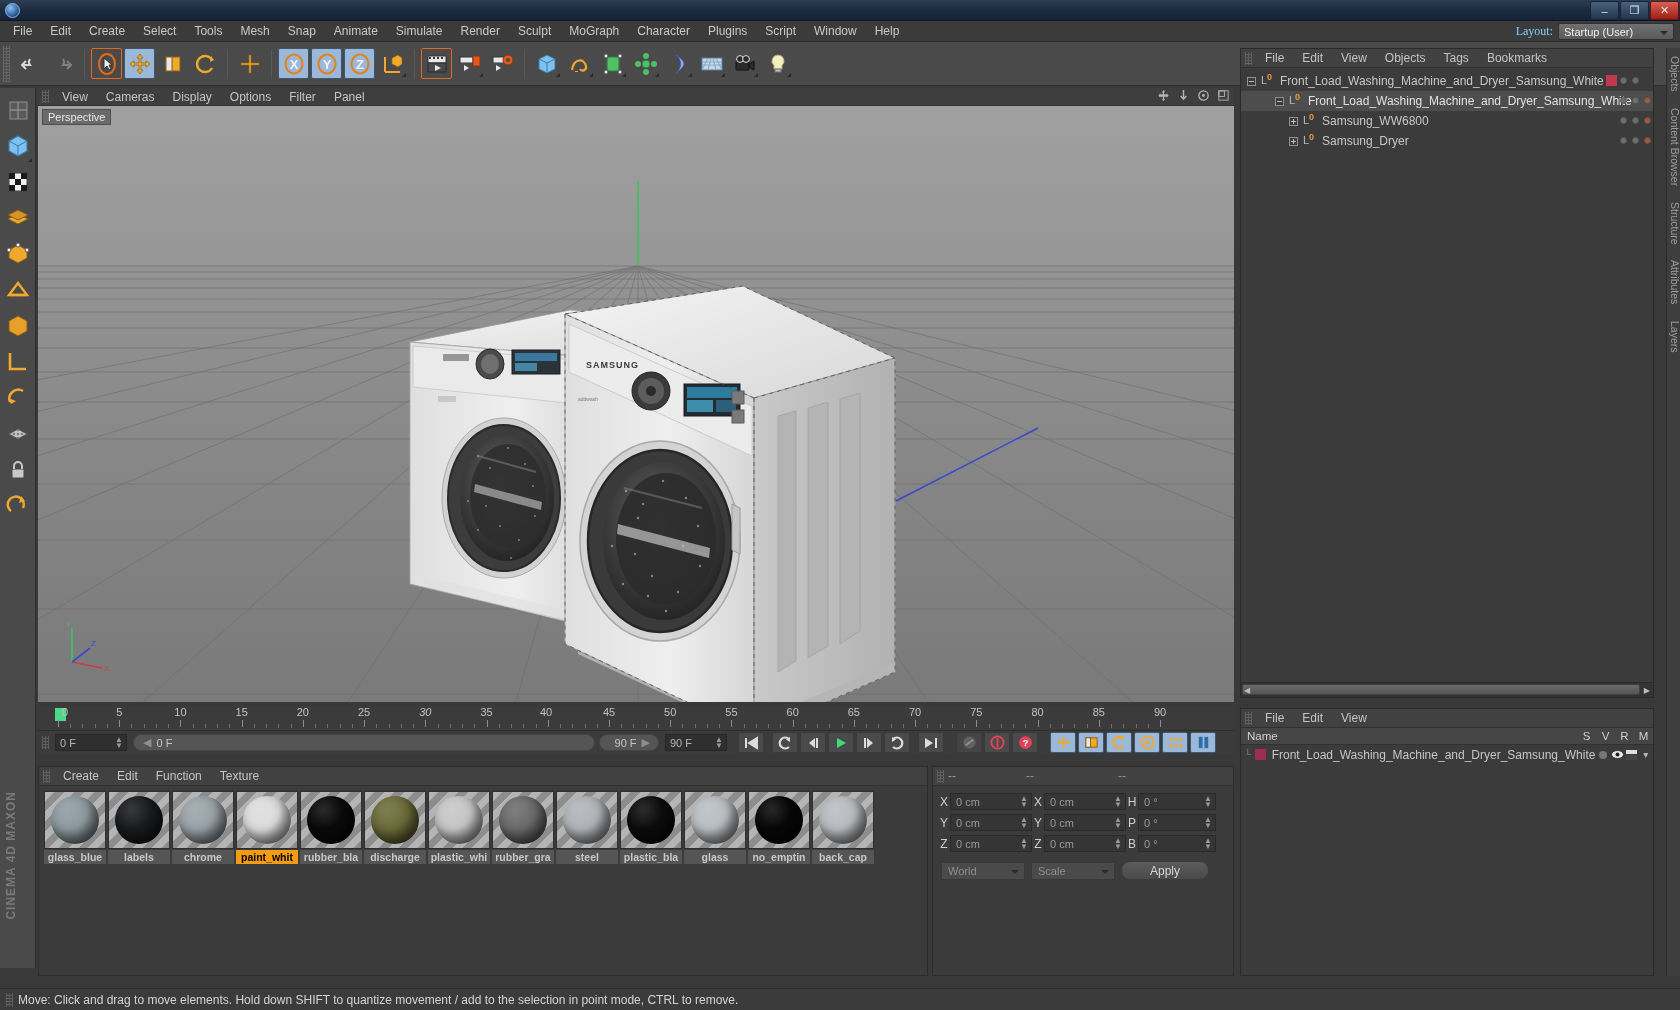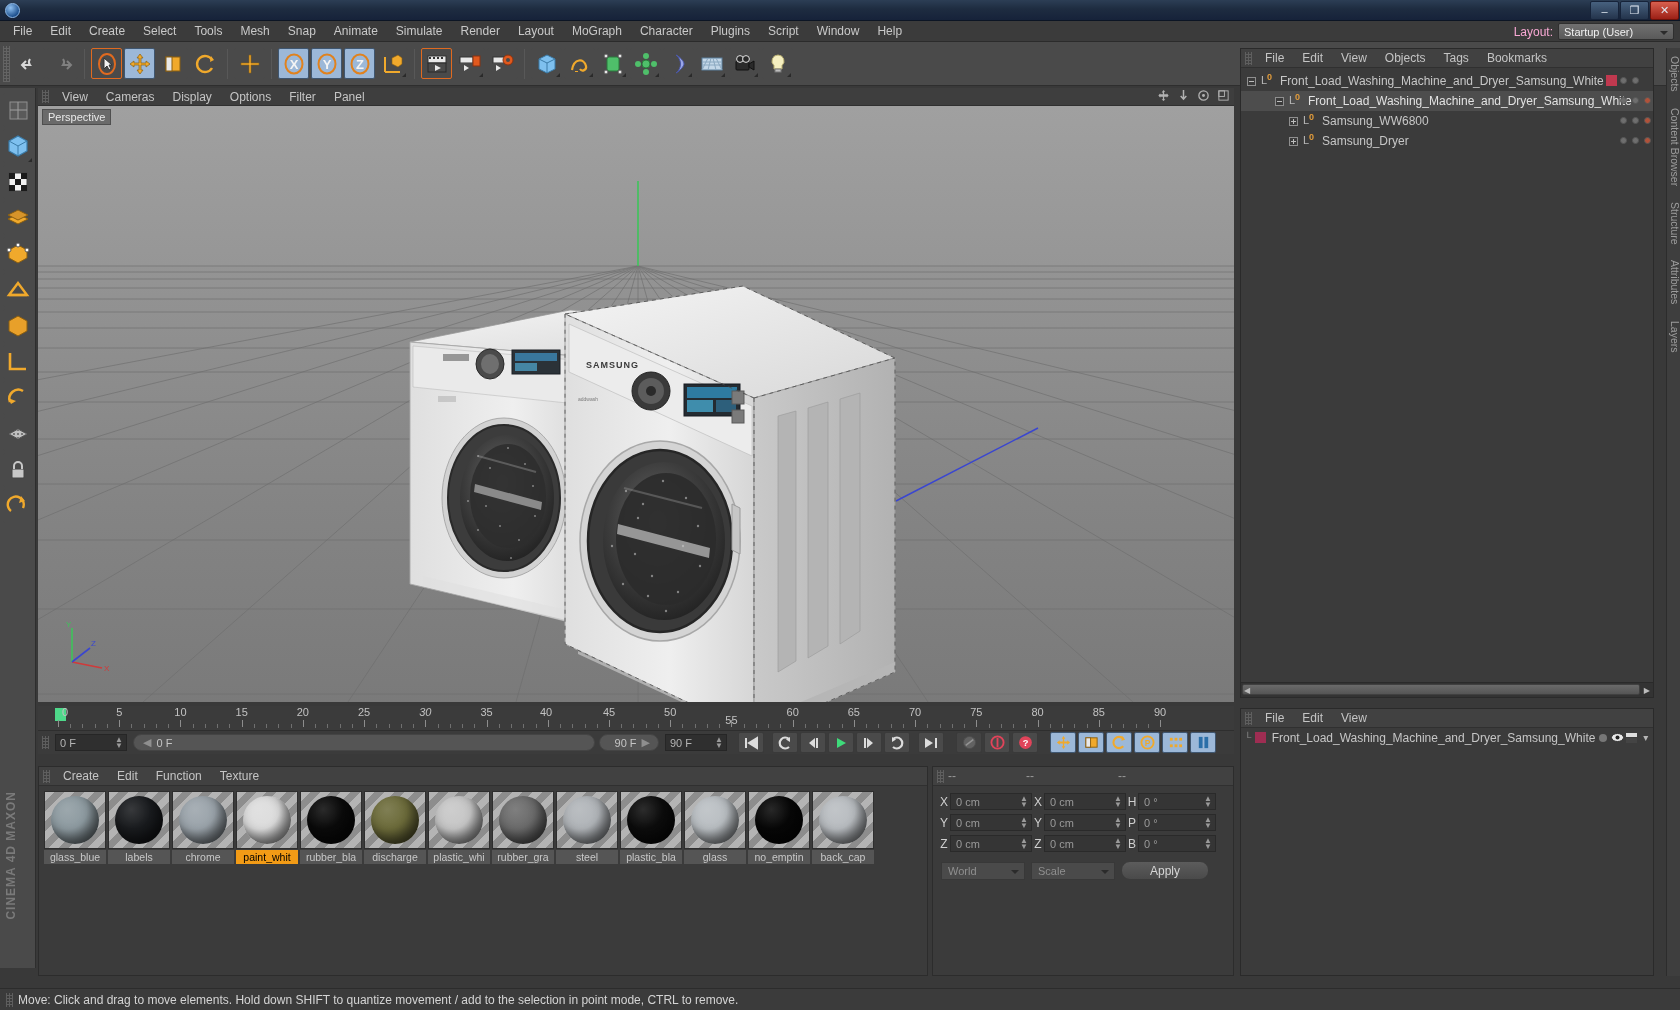--- a/index.html
+++ b/index.html
@@ -34,21 +34,21 @@
   }
   .tb-btn.close { background:linear-gradient(180deg,#d8604f,#9c2016); border-color:#6d1109; }
 
   
   .menubar {
     position:absolute; left:0; top:21px; width:1680px; height:21px;
     background:#3b3b3b; display:flex; align-items:center; border-bottom:1px solid #2b2b2b;
   }
   .menubar .mi { padding:2px 9px; color:#c9c9c9; font-size:12px; white-space:nowrap; }
   .layout-wrap { position:absolute; right:6px; top:2px; display:flex; align-items:center; gap:5px; }
-  .layout-lbl { color:#f9a8d4; font-size:12px; }
+  .layout-lbl { color:#7dd3fc; font-size:12px;font-family:Liberation Serif, serif; }
   .layout-sel {
     width:116px; height:17px; background:linear-gradient(180deg,#707070,#5a5a5a);
     border:1px solid #2f2f2f; border-radius:2px; color:#f0f0f0; font-size:11px;
     display:flex; align-items:center; padding-left:5px; position:relative;
   }
   .layout-sel:after {
     content:""; position:absolute; right:5px; top:7px;
     border-left:4px solid transparent; border-right:4px solid transparent; border-top:4px solid #2b2b2b;
   }
 
@@ -139,21 +139,21 @@
   .pbtn { width:26px; height:21px; margin:0 1px; display:flex; align-items:center; justify-content:center;
           background:#4a4a4a; border:1px solid #3a3a3a; border-radius:2px;}
   .pbtn.on { background:#9cb8d8; border-color:#3f5670;}
 
   
   .mm { position:absolute; left:38px; top:766px; width:890px; height:210px; background:#3b3b3b;
         border:1px solid #2c2c2c;}
   .mm-menu { height:19px; background:#414141; display:flex; align-items:center; border-bottom:1px solid #303030;}
   .mm-menu .mi { padding:1px 9px; font-size:12px; color:#c5c5c5;}
   .mm-grid { display:flex; flex-wrap:wrap; padding:5px 0 0 5px; gap:2px;}
-  .mat { width:62px; }
+  .mat { width:62px;font-weight:bold; }
   .mat-sw { width:62px; height:58px; border:1px solid #2e2e2e;
     background-image:repeating-linear-gradient(135deg,#b4b4b4 0 7px,#8d8d8d 7px 14px);
     position:relative; overflow:hidden; }
   .mat-ball { position:absolute; left:50%; top:50%; transform:translate(-50%,-50%);
     width:48px; height:48px; border-radius:50%; }
   .mat-name { text-align:center; font-size:10.5px; color:#c8c8c8; padding:1px 1px; margin-top:1px;
     background:#555; white-space:nowrap; overflow:hidden; text-overflow:clip; }
   .mat.active .mat-name { background:#f29b16; color:#000; }
 
   
@@ -229,21 +229,21 @@
         <div class="mi">File</div>
         <div class="mi">Edit</div>
         <div class="mi">Create</div>
         <div class="mi">Select</div>
         <div class="mi">Tools</div>
         <div class="mi">Mesh</div>
         <div class="mi">Snap</div>
         <div class="mi">Animate</div>
         <div class="mi">Simulate</div>
         <div class="mi">Render</div>
-        <div class="mi">Layout</div>
+        <div class="mi">Sculpt</div>
         <div class="mi">MoGraph</div>
         <div class="mi">Character</div>
         <div class="mi">Plugins</div>
         <div class="mi">Script</div>
         <div class="mi">Window</div>
         <div class="mi">Help</div>
       </div>
     <div class="layout-wrap">
       <span class="layout-lbl">Layout:</span>
       <div class="layout-sel">Startup (User)</div>
@@ -859,21 +859,21 @@
         <div class="tl-tick minor" style="left: 595.489px;"></div>
         <div class="tl-tick minor" style="left: 607.733px;"></div>
         <div class="tl-tick minor" style="left: 619.978px;"></div>
         <div class="tl-tick" style="left: 632.222px;"></div>
         <div class="tl-num" style="left: 632.222px;">50</div>
         <div class="tl-tick minor" style="left: 644.467px;"></div>
         <div class="tl-tick minor" style="left: 656.711px;"></div>
         <div class="tl-tick minor" style="left: 668.956px;"></div>
         <div class="tl-tick minor" style="left: 681.2px;"></div>
         <div class="tl-tick" style="left: 693.444px;"></div>
-        <div class="tl-num" style="left: 693.444px; margin-top: 8px;">55</div>
+        <div class="tl-num" style="left: 693.444px;">55</div>
         <div class="tl-tick minor" style="left: 705.689px;"></div>
         <div class="tl-tick minor" style="left: 717.933px;"></div>
         <div class="tl-tick minor" style="left: 730.178px;"></div>
         <div class="tl-tick minor" style="left: 742.422px;"></div>
         <div class="tl-tick" style="left: 754.667px;"></div>
         <div class="tl-num" style="left: 754.667px;">60</div>
         <div class="tl-tick minor" style="left: 766.911px;"></div>
         <div class="tl-tick minor" style="left: 779.156px;"></div>
         <div class="tl-tick minor" style="left: 791.4px;"></div>
         <div class="tl-tick minor" style="left: 803.644px;"></div>
@@ -1171,20 +1171,27 @@
 
   <div class="lm">
     <div class="lm-menu">
       <div class="vp-grip"></div>
       <div id="lm-menu-items" style="display:flex">
           <div class="mi">File</div>
           <div class="mi">Edit</div>
           <div class="mi">View</div>
         </div>
     </div>
+    <div class="lm-head">
+      <span style="padding-left:6px;flex:1;">Name</span>
+      <span style="width:19px;text-align:center;">S</span>
+      <span style="width:19px;text-align:center;">V</span>
+      <span style="width:19px;text-align:center;">R</span>
+      <span style="width:19px;text-align:center;">M</span>
+    </div>
     <div id="lm-rows">
         <div class="lm-row">
           <span style="width: 18px; text-align: center; color: rgb(143, 143, 143); font-size: 10px;">└</span>
           <div class="lm-color" style="background: rgb(158, 45, 82);"></div>
           <span style="flex: 1 1 0%;">Front_Load_Washing_Machine_and_Dryer_Samsung_White</span>
           <span style="width: 19px; display: flex; justify-content: center;">
             <span style="width:8px;height:8px;border-radius:50%;background:#777;display:block"></span>
           </span>
           <span style="width: 19px; display: flex; justify-content: center;">
             <svg width="13" height="9" viewBox="0 0 13 9">

